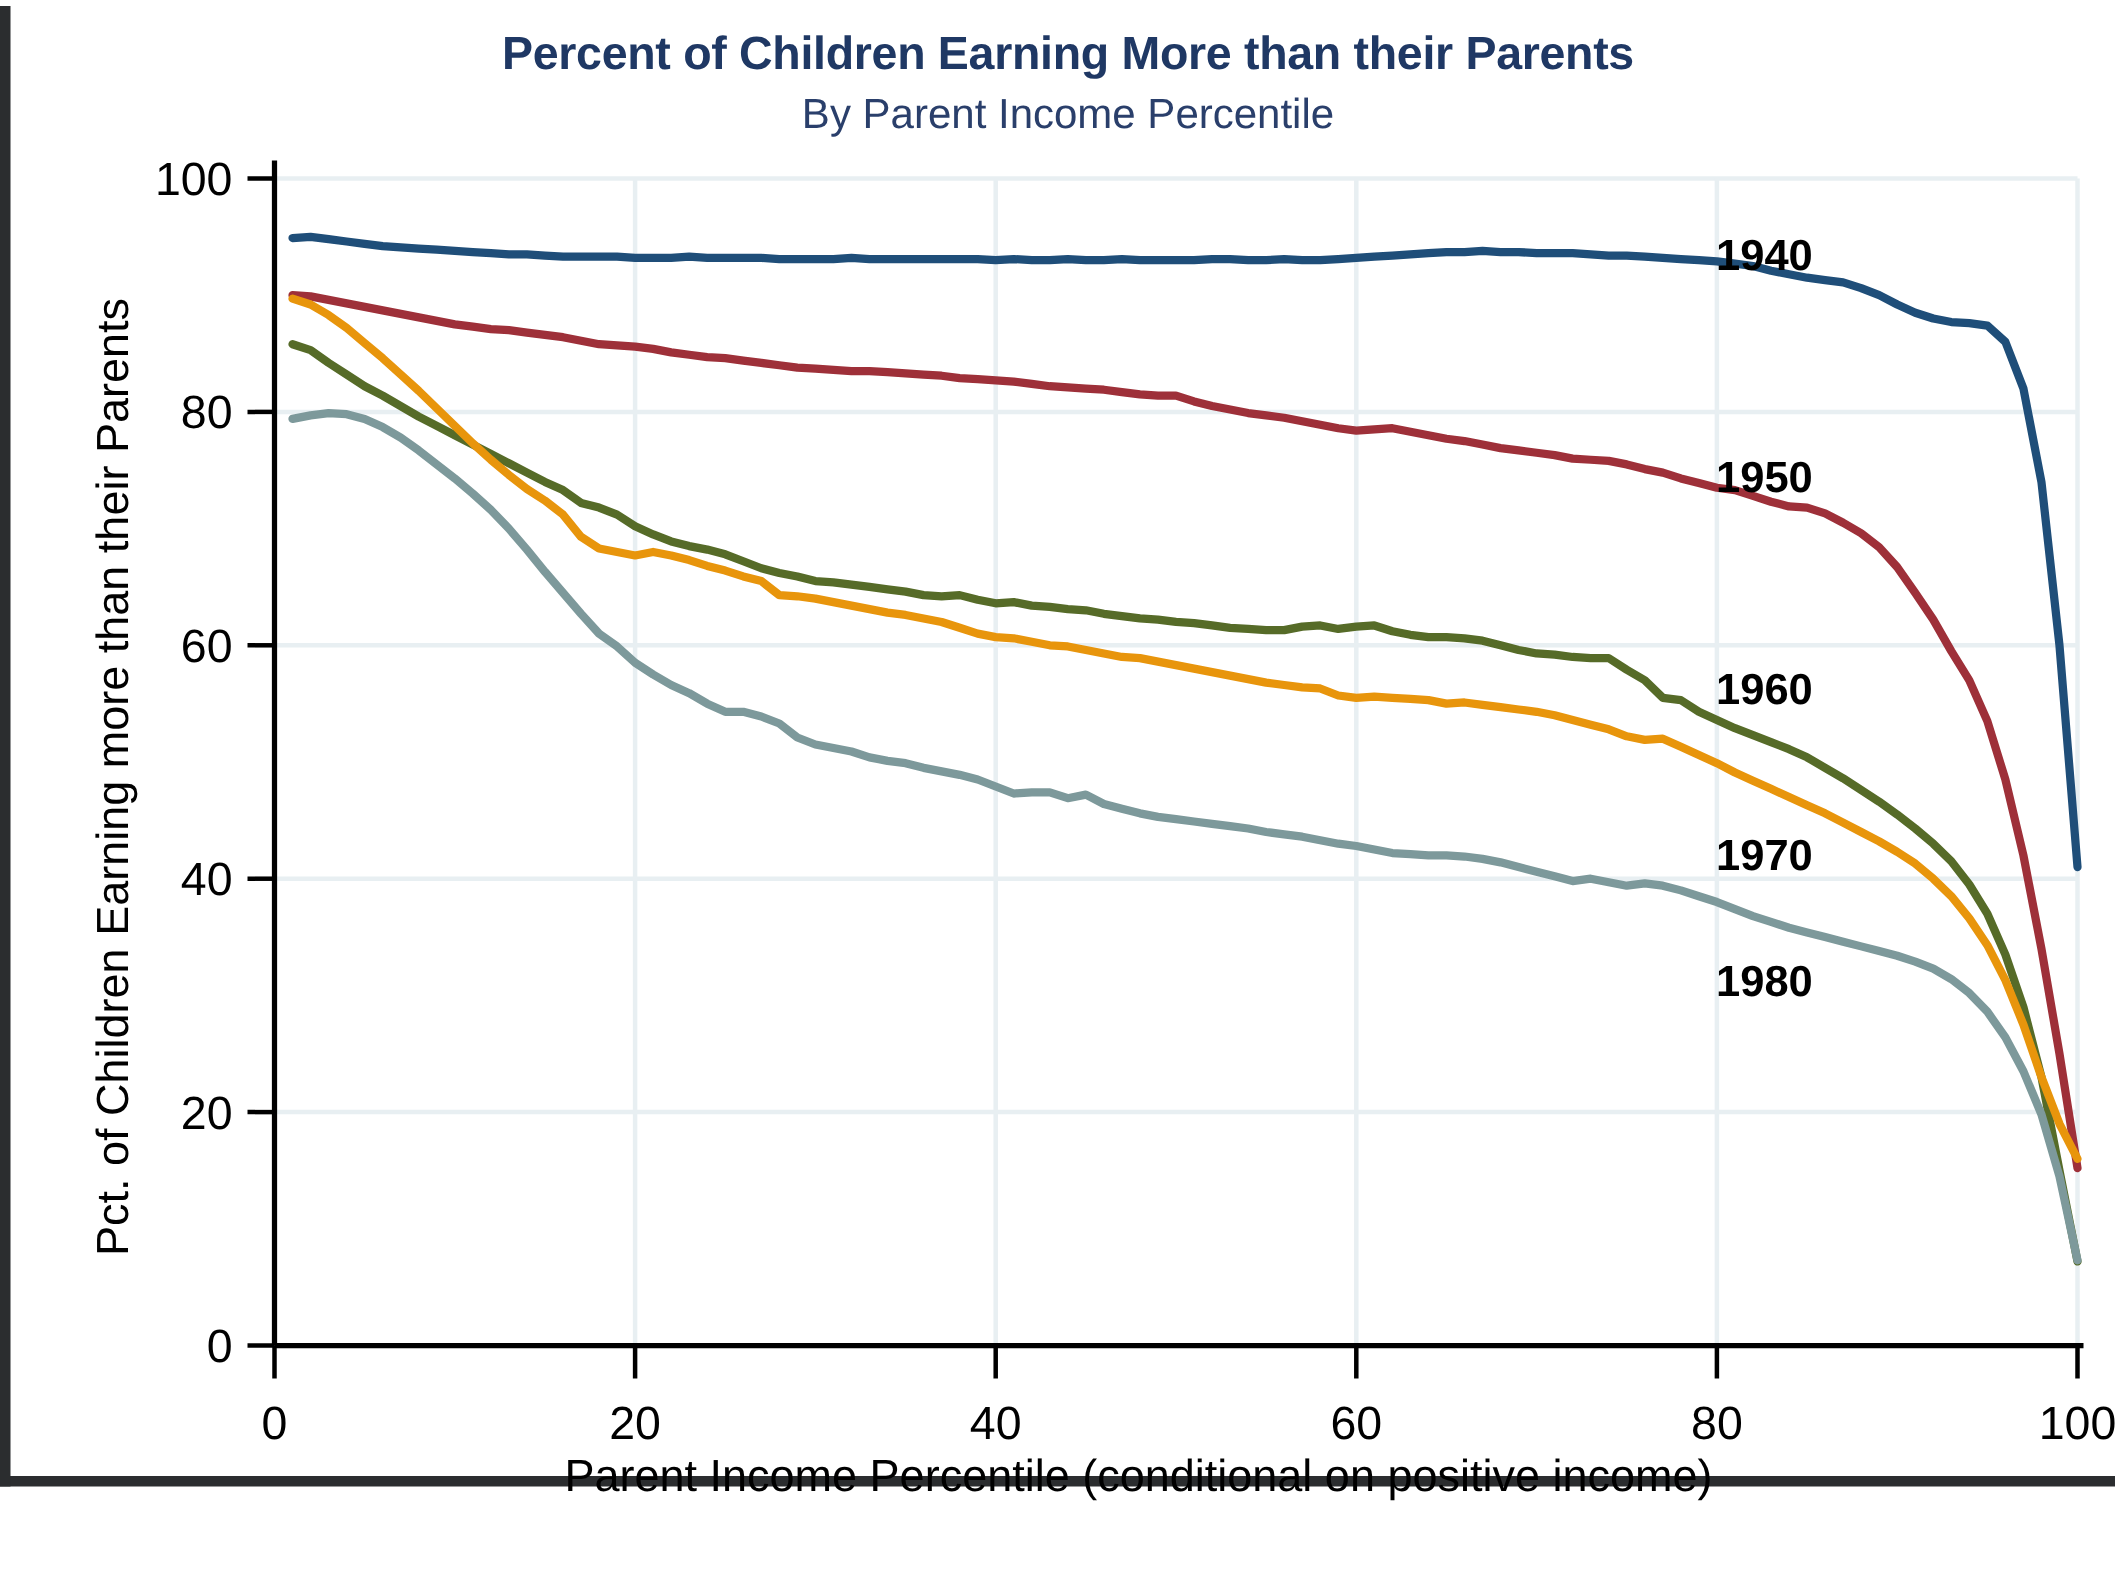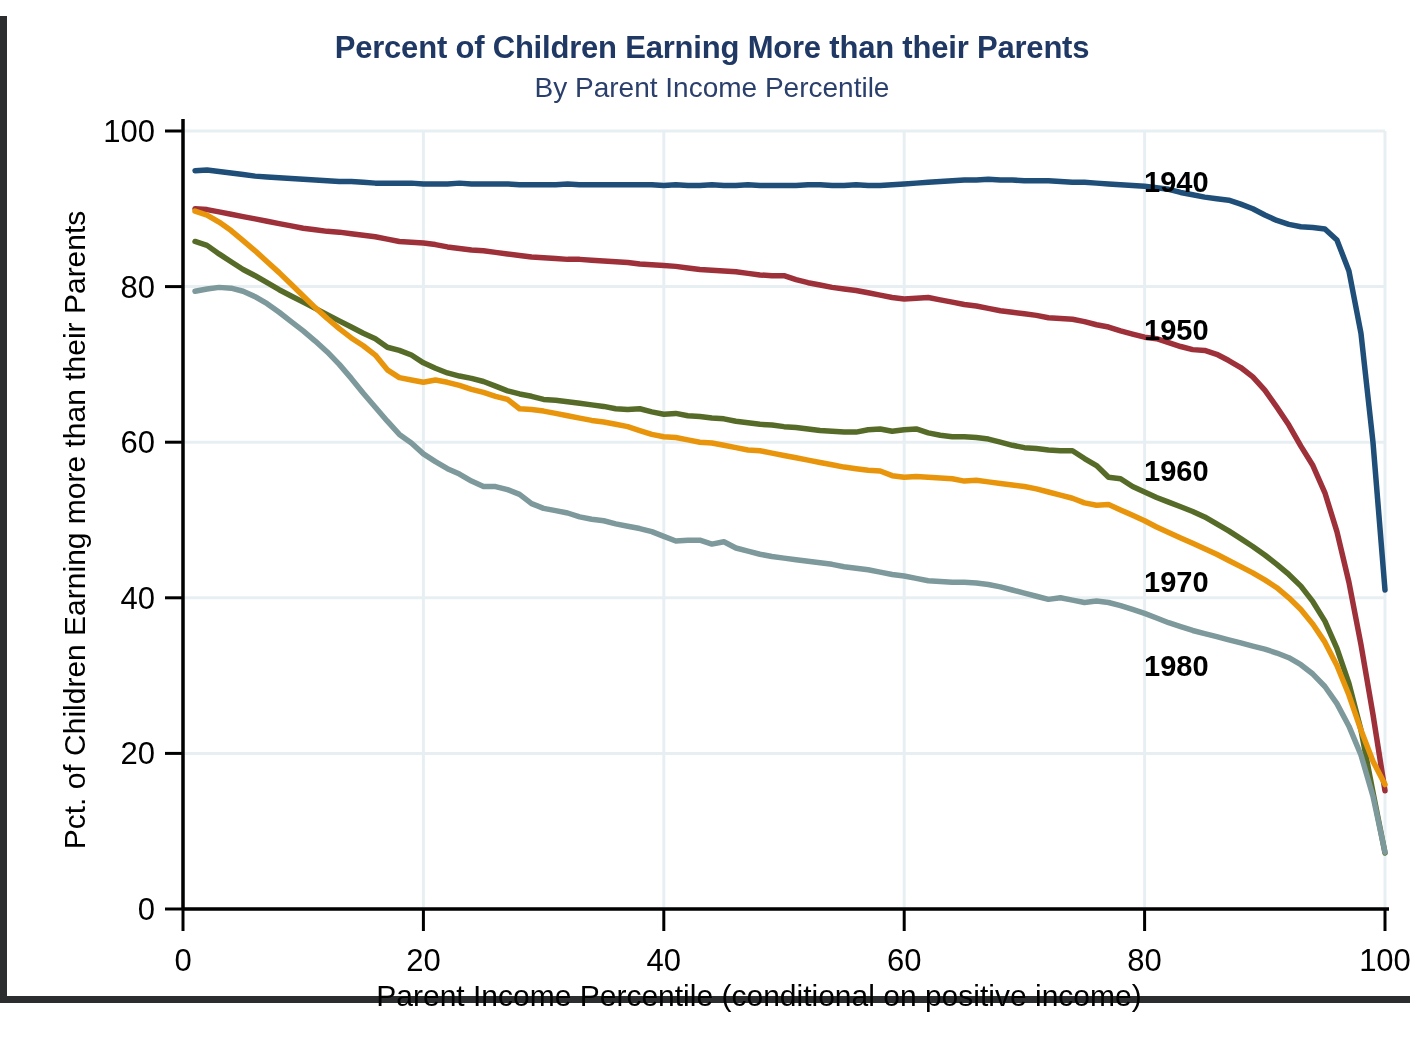--- a/index.html
+++ b/index.html
@@ -9,21 +9,21 @@
   }
   body {
     width: 1410px;
     height: 1057px;
     font-family: "Liberation Sans", sans-serif;
     position: relative;
     overflow: hidden;
   }
   #figure {
     position: absolute;
-    left: 0; top: 16px;
+    left: 0; top: 4px;
     width: 1410px;
     height: 987px;
     background: #ffffff;
     box-sizing: border-box;
     border-left: 7px solid #2b2d2f;
     border-bottom: 7px solid #2b2d2f;
   }
   .title-block {
     position: absolute;
     left: 0;

